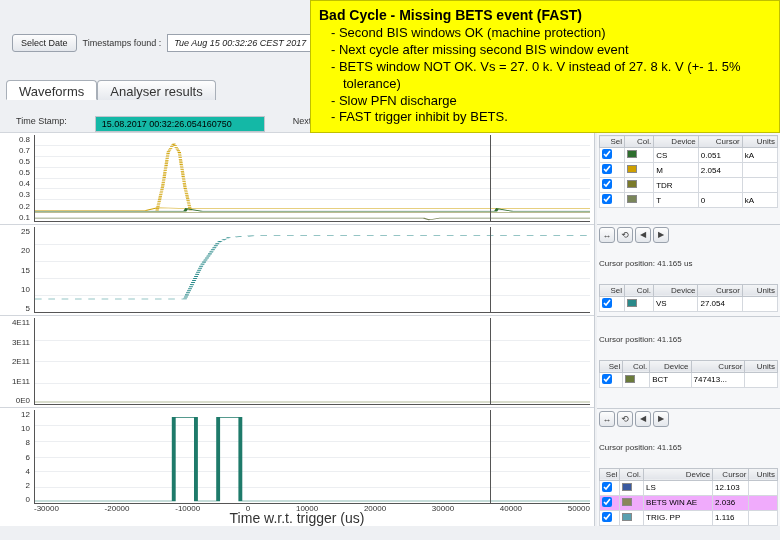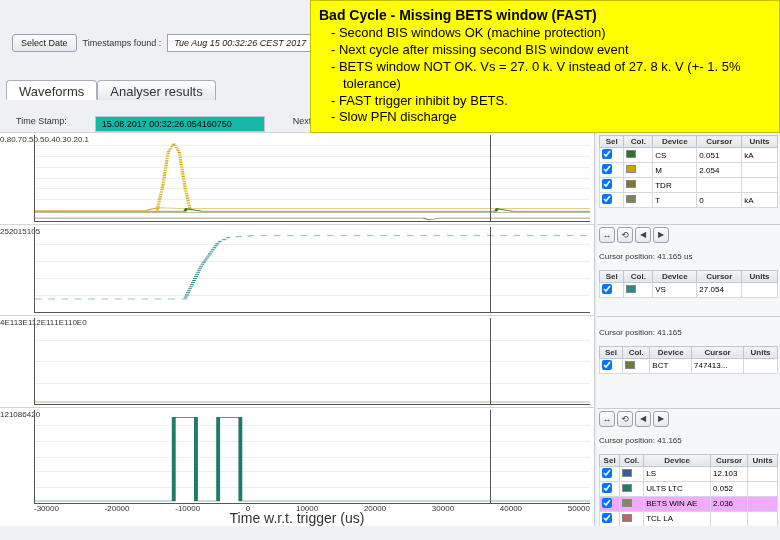--- a/index.html
+++ b/index.html
@@ -14,38 +14,38 @@
   .tabs{position:absolute;top:80px;left:6px;display:flex;gap:0;height:20px}
   .tab{background:linear-gradient(#fefefe,#e6e9ee);border:1px solid #a8afb8;border-bottom:none;border-radius:4px 4px 0 0;padding:3px 12px;font-size:13px;color:#333}
   .tab.active{background:#fff;border-bottom:1px solid #fff}
   
   .tsrow{position:absolute;top:116px;left:16px;display:flex;gap:28px;font-size:9px}
   .tsrow .lbl{color:#333}
   .ro{background:#14b8a6;border:1px solid #c0c5cc;padding:2px 6px;font-size:9px}
   
   .charts{position:absolute;top:132px;left:0;width:595px;bottom:14px;display:flex;flex-direction:column;border-right:1px solid #c8cdd4}
   .chart{flex:1;position:relative;border-top:1px solid #d2d6dc;background:#fff}
-  .chart .yaxis{position:absolute;left:0;top:0;bottom:0;width:32px;display:flex;flex-direction:row;justify-content:space-between;padding:2px 2px 2px 0}
+  .chart .yaxis{position:absolute;left:0;top:0;bottom:0;width:32px;display:flex;flex-direction:column;justify-content:space-between;padding:2px 2px 2px 0}
   .chart .yaxis span{font-size:8px;color:#333;text-align:right;width:30px}
   .chart .plot{position:absolute;left:34px;right:4px;top:2px;bottom:2px;border-left:1px solid #555;border-bottom:1px solid #555}
   .gridh{position:absolute;left:0;right:0;border-top:1px solid #eceef1}
   .vcursor{position:absolute;top:0;bottom:0;width:0;border-left:1px solid #555}
   
   .xaxis{position:absolute;left:34px;right:4px;bottom:0;height:12px;display:flex;justify-content:space-between}
   .xaxis span{font-size:8px;color:#333}
   .xlabel{position:absolute;bottom:0;left:0;right:0;text-align:center;font-size:14px;color:#333}
   
   .rpanes{position:absolute;top:132px;left:597px;right:0;bottom:14px;display:flex;flex-direction:column}
   .pane{flex:1;border-top:1px solid #c8cdd4;background:#f6f7f9;padding:2px;position:relative;overflow:hidden}
   .toolrow{display:flex;gap:2px;margin-bottom:2px}
   .ticon{width:16px;height:16px;background:linear-gradient(#fdfdfd,#e4e7ec);border:1px solid #9aa2ad;border-radius:3px;display:inline-flex;align-items:center;justify-content:center;font-size:9px;color:#444}
   .ticon.arrow{font-size:8px}
-  .cursorpos{font-size:8px;color:#333;margin:9px 0}
+  .cursorpos{font-size:8px;color:#333;margin:16px 0}
   .legend{width:100%;border-collapse:collapse;font-size:8px}
-  .legend th{background:linear-gradient(#f4f5f7,#e1e4e9);border:1px solid #c0c5cc;padding:1px 2px;font-weight:bold;color:#333;text-align:center}
+  .legend th{background:linear-gradient(#f4f5f7,#e1e4e9);border:1px solid #c0c5cc;padding:1px 2px;font-weight:normal;color:#333;text-align:right}
   .legend td{border:1px solid #d4d8de;padding:1px 2px;background:#fff;white-space:nowrap;overflow:hidden}
   .legend tr.sel td{background:#f0abfc}
   .swatch{display:inline-block;width:10px;height:8px;border:1px solid #888}
   .cb{width:10px;height:10px}
   
   .note{position:absolute;top:0;left:310px;right:0;background:#ffff00;border:1px solid #c0c000;padding:6px 8px;font-family:Calibri,Arial;color:#000;z-index:10}
   .note h3{font-size:14px;font-weight:bold;margin-bottom:2px}
   .note ul{list-style:none;padding-left:12px}
   .note li{font-size:13px;line-height:1.3;text-indent:-12px;padding-left:12px}
   .note li::before{content:"- ";}
@@ -293,50 +293,50 @@
               <th>Cursor</th>
               <th>Units</th>
             </tr>
         <tr>
               <td><input type="checkbox" class="cb" checked="" style=""></td>
               <td><span class="swatch" style="background:#3a5aa0"></span></td>
               <td>LS</td>
               <td>12.103</td>
               <td></td>
             </tr>
-        <tr>
-              <td><input type="checkbox" class="cb" checked="" style=""></td>
-              <td><span class="swatch" style="background:#1e7a6a"></span></td>
-              <td>ULTS LTC</td>
-              <td>0.052</td>
-              <td></td>
-            </tr>
         <tr class="sel">
               <td><input type="checkbox" class="cb" checked="" style=""></td>
               <td><span class="swatch" style="background:#8a865a"></span></td>
               <td>BETS WIN AE</td>
               <td>2.036</td>
               <td></td>
             </tr>
         <tr>
               <td><input type="checkbox" class="cb" checked="" style=""></td>
+              <td><span class="swatch" style="background:#5aa0b0"></span></td>
+              <td>TRIG. PP</td>
+              <td>1.116</td>
+              <td></td>
+            </tr>
+        <tr>
+              <td><input type="checkbox" class="cb" checked="" style=""></td>
               <td><span class="swatch" style="background:#b06a6a"></span></td>
               <td>TCL LA</td>
               <td></td>
               <td></td>
             </tr>
       </tbody>
         </table>
     </div>
   </div>
 
   <div class="note">
-    <h3>Bad Cycle - Missing BETS window (FAST)</h3>
+    <h3>Bad Cycle - Missing BETS event (FAST)</h3>
     <ul>
       <li>Second BIS windows OK (machine protection)</li>
       <li>Next cycle after missing second BIS window event</li>
       <li>BETS window NOT OK. Vs = 27. 0 k. V instead of 27. 8 k. V (+- 1. 5% tolerance)</li>
+      <li>Slow PFN discharge</li>
       <li>FAST trigger inhibit by BETS.</li>
-      <li>Slow PFN discharge</li>
     </ul>
   </div>
 
 </div>
 
 </body></html>

